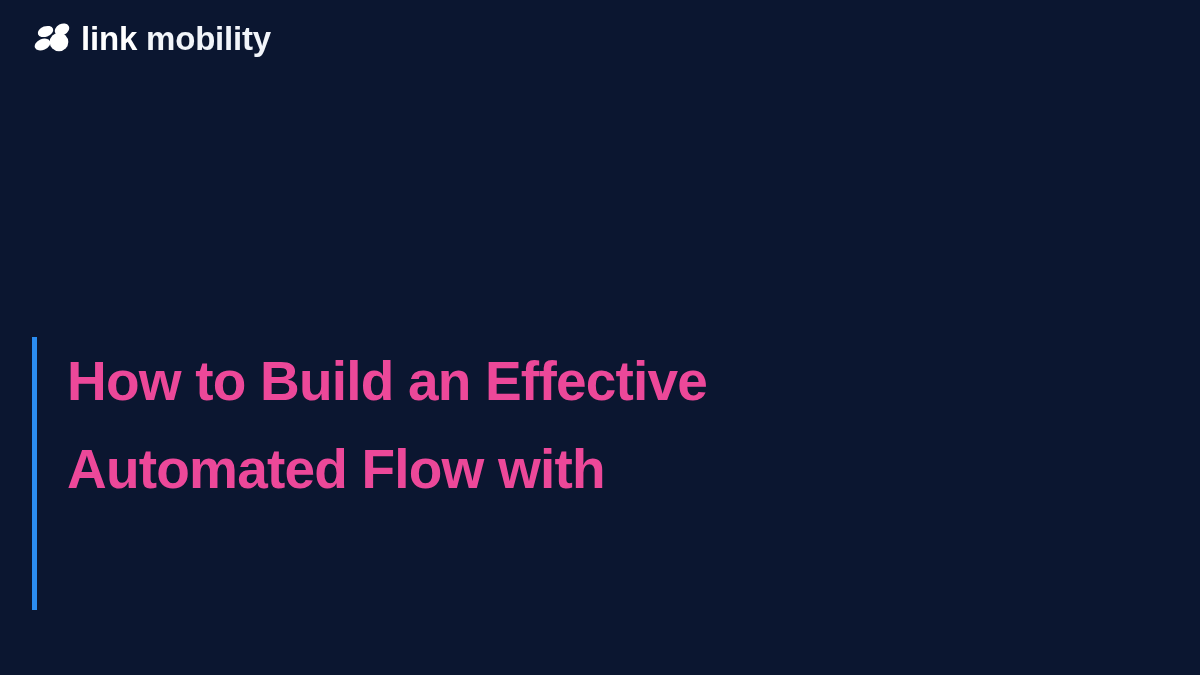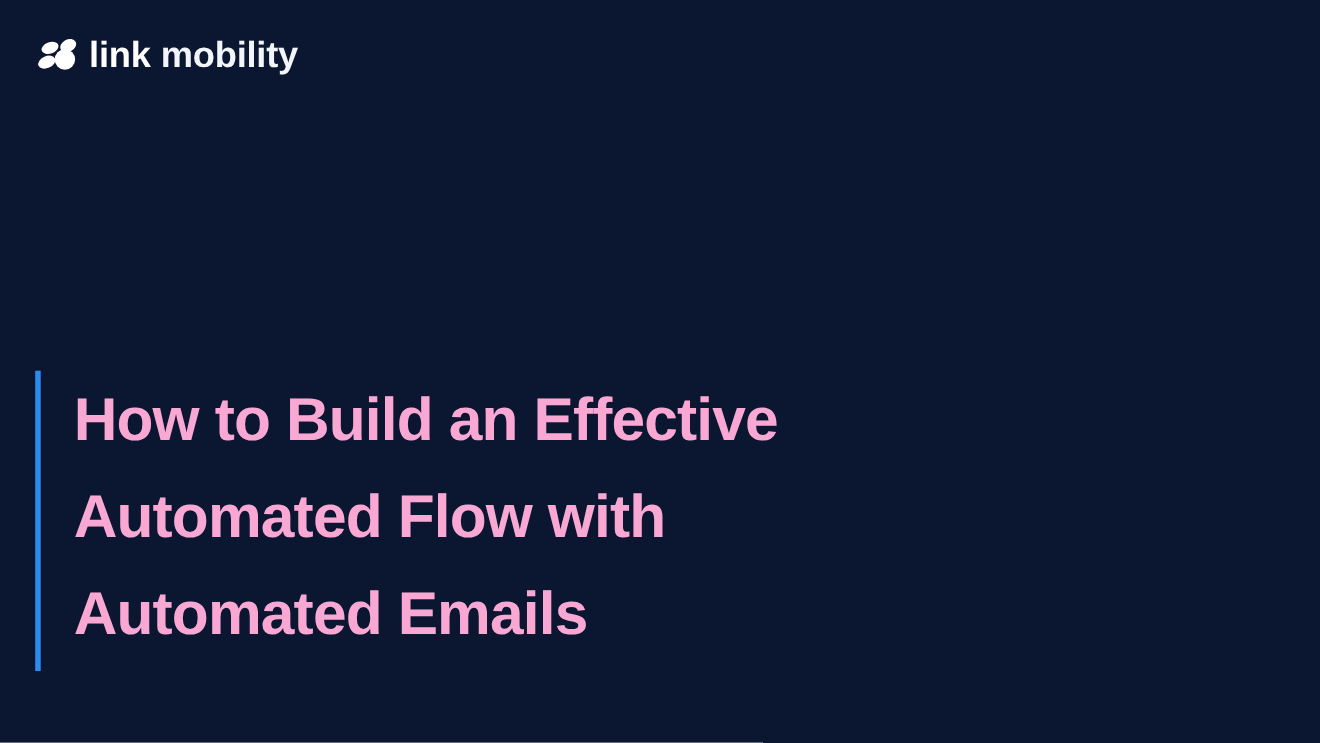--- a/index.html
+++ b/index.html
@@ -19,21 +19,21 @@
     background: #0b1630;
     box-sizing: border-box;
   }
 
   
   .logo-lockup {
     position: absolute;
     left: 33px;
     top: 22px;
     display: flex;
-    align-items: flex-end;
+    align-items: flex-start;
     height: 44px;
   }
   .logo-mark {
     width: 38px;
     height: 32px;
     display: block;
     flex: 0 0 auto;
   }
   .logo-wordmark {
     margin-left: 10px;
@@ -67,21 +67,21 @@
   .accent-bar {
     position: absolute;
     left: 0;
     top: 0;
     width: 5px;
     height: 273px;
     background: #2b8cf0;
   }
   .page-title {
     margin: 0;
-    color: #f9a8d4;
+    color: #ec4899;
     font-size: 55px;
     font-weight: 700;
     line-height: 88px;
     letter-spacing: -0.8px;
   }
   .title-line {
     display: block;
     white-space: nowrap;
   }
 </style>
@@ -101,17 +101,16 @@
       <span class="logo-word-link">link</span>
       <span class="logo-word-mobility">mobility</span>
     </div>
   </div>
 
   <div class="title-block">
     <div class="accent-bar"></div>
     <h1 class="page-title">
       <span class="title-line">How to Build an Effective</span>
       <span class="title-line">Automated Flow with</span>
-      <span class="title-line">Automated Emails</span>
     </h1>
   </div>
 
 </div>
 
 </body></html>

